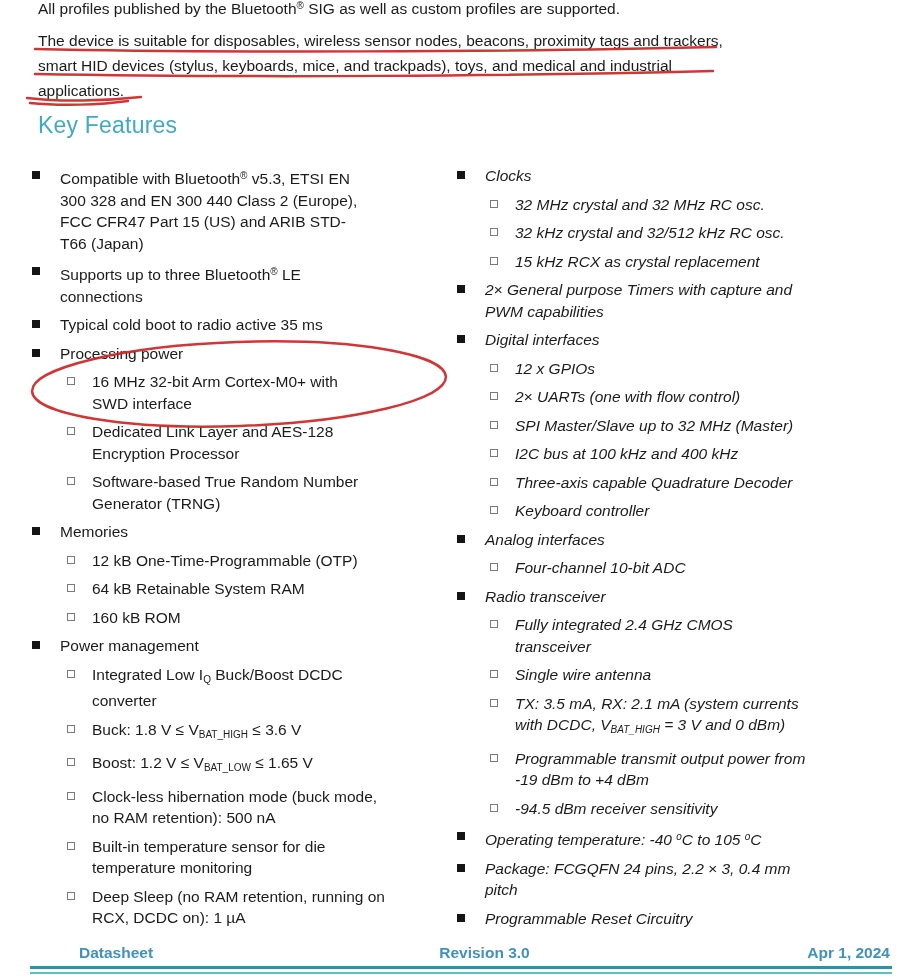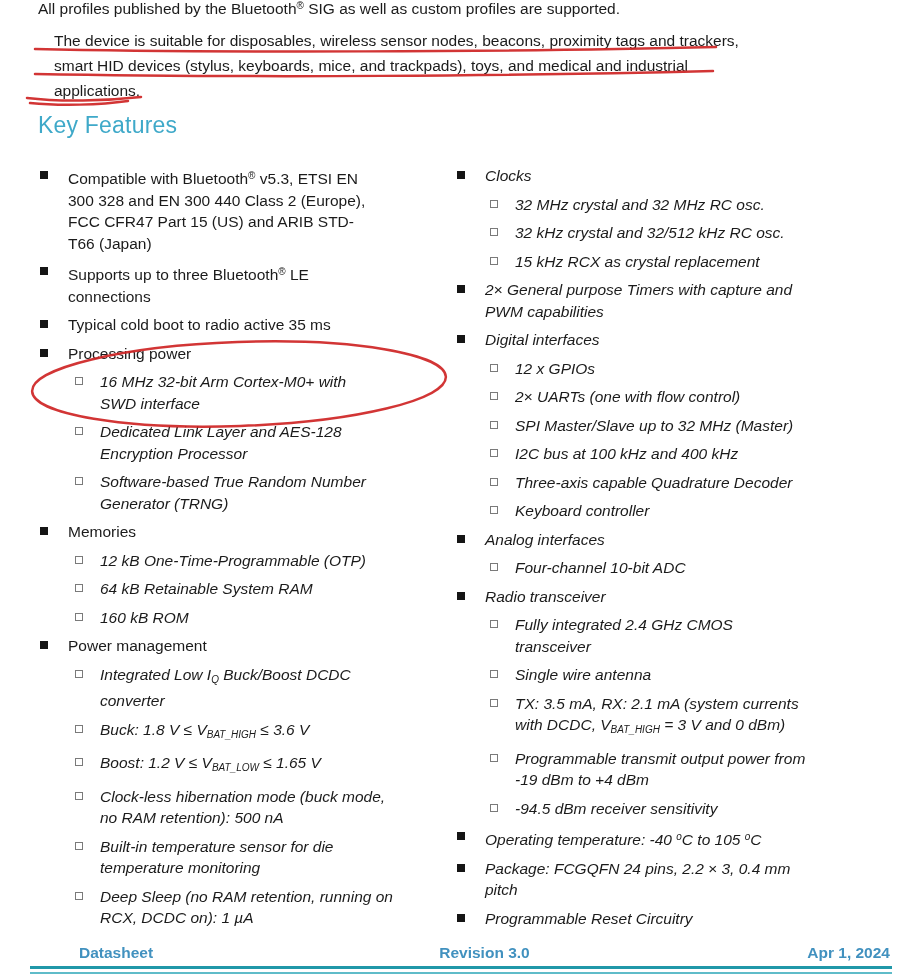--- a/index.html
+++ b/index.html
@@ -10,35 +10,35 @@
     font-family: "Liberation Sans", sans-serif;
     color: var(--text, #1b1b1b);
   }
   .page { position: absolute; inset: 0; }
 
   .intro {
     position: absolute; left: 38px; top: -5px;
     font-size: 15.5px; line-height: 21.5px; white-space: nowrap;
   }
   .para { position: absolute; left: 38px; top: 28px; font-size: 15.5px; }
-  .pline { height: 25px; line-height: 25px; white-space: nowrap; margin-left: 16px; }
+  .pline { height: 25px; line-height: 25px; white-space: nowrap; }
 
   .heading {
     position: absolute; left: 38px; top: 112px;
     font-size: 23px; font-weight: normal; color: var(--heading, #3fa9c9);
     letter-spacing: 0.2px;
   }
 
   .col { position: absolute; top: 165px; font-size: 15.5px; line-height: 21.5px; }
-  .col.left  { left: 38px;  width: 412px; }
+  .col.left  { left: 30px;  width: 412px; }
   .col.right { left: 455px; width: 436px; font-style: italic; }
 
   .item { display: flex; align-items: flex-start; margin-bottom: 7px; }
   .lvl1 { padding-left: 2px; }
-  .left  .lvl2 { margin-left: 37px; font-style: italic; }
+  .left  .lvl2 { margin-left: 37px; }
   .right .lvl2 { margin-left: 35px; }
 
   .bullet { flex: 0 0 auto; width: 8px; height: 8px; margin-top: 6px; }
   .b1 { background: var(--bullet-filled, #151515); margin-right: 20px; }
   .b2 { border: 1.3px solid var(--bullet-open, #7a7a7a); margin-right: 17px; }
 
   .itxt { white-space: nowrap; }
   sub { font-size: 10px; vertical-align: -3px; }
   sup { font-size: 10px; vertical-align: 5px; }
 

